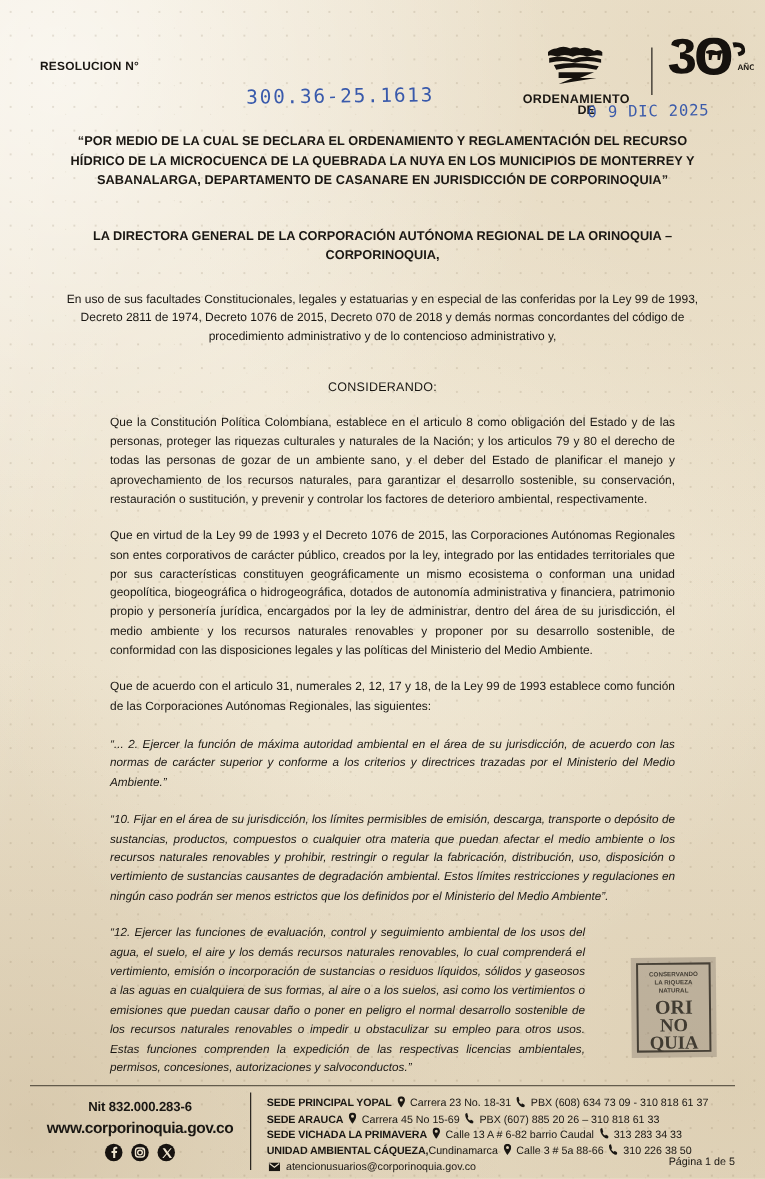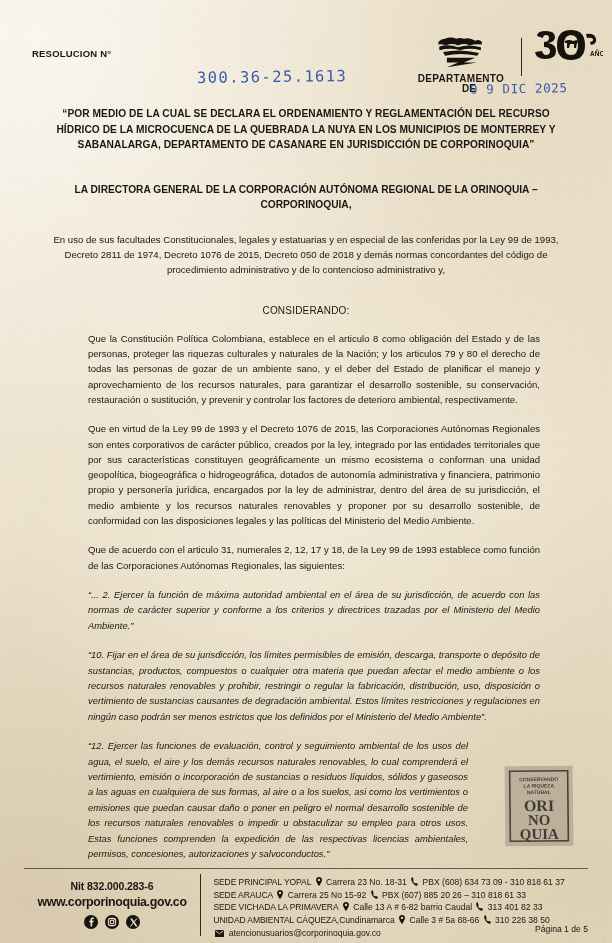--- a/index.html
+++ b/index.html
@@ -244,21 +244,21 @@
   }
   .footer-right {
     flex: 1;
     padding-left: 12px;
     padding-top: 5px;
     font-size: 8.55px;
     line-height: 11.6px;
     position: relative;
   }
   .fline { white-space: nowrap; }
-  .fline b { font-weight: normal; letter-spacing: -.1px; }
+  .fline b { font-weight: bold; letter-spacing: -.1px; }
   .pin, .phone, .mail-ic {
     display: inline-block;
     vertical-align: -1px;
     margin: 0 2px;
   }
   .page-num {
     position: absolute;
     right: 24px;
     top: 52px;
     font-size: 8.6px;
@@ -282,21 +282,21 @@
 
     <div class="logo-block">
       <svg class="logo-mark" viewBox="0 0 70 36">
         <g fill="#16120e">
           <path d="M18 3 Q24 0 30 3 Q34 1 38 3 Q44 1 50 5 Q54 3 57 6 L57 9 Q50 8 44 10 Q38 7 32 10 Q25 7 19 10 Q14 8 11 9 L11 6 Q14 3 18 3 Z"></path>
           <path d="M12 11 Q22 8 32 12 Q42 8 56 12 L56 15 Q44 12 34 15 Q24 12 12 15 Z"></path>
           <path d="M16 17 Q34 13 54 18 L52 21 Q34 17 18 21 Z"></path>
           <path d="M20 23 L50 23 L38 28 L52 28 L20 33 L32 28 L20 28 Z"></path>
         </g>
       </svg>
-      <div class="logo-word">DEPARTAMENTO</div>
+      <div class="logo-word">ORDENAMIENTO</div>
     </div>
 
     <div class="de-label">DE</div>
     <div class="date-stamp">0 9 DIC 2025</div>
 
     <div class="divider-vert"></div>
 
     <svg class="anniversary" viewBox="0 0 70 50">
       <g fill="#16120e">
         <path d="M4 6 Q4 1 13 1 Q22 1 22 7 Q22 12 15 13 Q23 14 23 21 Q23 29 12 29 Q3 29 2 22 L9 21 Q10 25 13 25 Q17 25 17 21 Q17 17 11 17 L11 12 Q16 12 16 8 Q16 5 13 5 Q10 5 10 8 Z"></path>
@@ -306,21 +306,21 @@
         <ellipse cx="42" cy="3" rx="2" ry="1.4"></ellipse>
       </g>
       <text x="57" y="26" font-family="Liberation Sans, sans-serif" font-size="6.5" font-weight="bold" fill="#16120e">AÑOS</text>
     </svg>
   </div>
 
   <div class="doc-title">“POR MEDIO DE LA CUAL SE DECLARA EL ORDENAMIENTO Y REGLAMENTACIÓN DEL RECURSO HÍDRICO DE LA MICROCUENCA DE LA QUEBRADA LA NUYA EN LOS MUNICIPIOS DE MONTERREY Y SABANALARGA, DEPARTAMENTO DE CASANARE EN JURISDICCIÓN DE CORPORINOQUIA”</div>
 
   <div class="authority">LA DIRECTORA GENERAL DE LA CORPORACIÓN AUTÓNOMA REGIONAL DE LA ORINOQUIA – CORPORINOQUIA,</div>
 
-  <div class="facultades">En uso de sus facultades Constitucionales, legales y estatuarias y en especial de las conferidas por la Ley 99 de 1993, Decreto 2811 de 1974, Decreto 1076 de 2015, Decreto 050 de 2018 y demás normas concordantes del código de procedimiento administrativo y de lo contencioso administrativo y,</div>
+  <div class="facultades">En uso de sus facultades Constitucionales, legales y estatuarias y en especial de las conferidas por la Ley 99 de 1993, Decreto 2811 de 1974, Decreto 1076 de 2015, Decreto 070 de 2018 y demás normas concordantes del código de procedimiento administrativo y de lo contencioso administrativo y,</div>
 
   <div class="considerando">CONSIDERANDO:</div>
 
   <div class="body-wrap">
     <p class="para first">Que la Constitución Política Colombiana, establece en el articulo 8 como obligación del Estado y de las personas, proteger las riquezas culturales y naturales de la Nación; y los articulos 79 y 80 el derecho de todas las personas de gozar de un ambiente sano, y el deber del Estado de planificar el manejo y aprovechamiento de los recursos naturales, para garantizar el desarrollo sostenible, su conservación, restauración o sustitución, y prevenir y controlar los factores de deterioro ambiental, respectivamente.</p>
     <p class="para">Que en virtud de la Ley 99 de 1993 y el Decreto 1076 de 2015, las Corporaciones Autónomas Regionales son entes corporativos de carácter público, creados por la ley, integrado por las entidades territoriales que por sus características constituyen geográficamente un mismo ecosistema o conforman una unidad geopolítica, biogeográfica o hidrogeográfica, dotados de autonomía administrativa y financiera, patrimonio propio y personería jurídica, encargados por la ley de administrar, dentro del área de su jurisdicción, el medio ambiente y los recursos naturales renovables y proponer por su desarrollo sostenible, de conformidad con las disposiciones legales y las políticas del Ministerio del Medio Ambiente.</p>
     <p class="para">Que de acuerdo con el articulo 31, numerales 2, 12, 17 y 18, de la Ley 99 de 1993 establece como función de las Corporaciones Autónomas Regionales, las siguientes:</p>
     <p class="quote">“... 2. Ejercer la función de máxima autoridad ambiental en el área de su jurisdicción, de acuerdo con las normas de carácter superior y conforme a los criterios y directrices trazadas por el Ministerio del Medio Ambiente.”</p>
     <p class="quote">“10. Fijar en el área de su jurisdicción, los límites permisibles de emisión, descarga, transporte o depósito de sustancias, productos, compuestos o cualquier otra materia que puedan afectar el medio ambiente o los recursos naturales renovables y prohibir, restringir o regular la fabricación, distribución, uso, disposición o vertimiento de sustancias causantes de degradación ambiental. Estos límites restricciones y regulaciones en ningún caso podrán ser menos estrictos que los definidos por el Ministerio del Medio Ambiente”.</p>
     <p class="quote narrow">“12. Ejercer las funciones de evaluación, control y seguimiento ambiental de los usos del agua, el suelo, el aire y los demás recursos naturales renovables, lo cual comprenderá el vertimiento, emisión o incorporación de sustancias o residuos líquidos, sólidos y gaseosos a las aguas en cualquiera de sus formas, al aire o a los suelos, asi como los vertimientos o emisiones que puedan causar daño o poner en peligro el normal desarrollo sostenible de los recursos naturales renovables o impedir u obstaculizar su empleo para otros usos. Estas funciones comprenden la expedición de las respectivas licencias ambientales, permisos, concesiones, autorizaciones y salvoconductos.”</p>
@@ -385,21 +385,21 @@
         <span>PBX (608) 634 73 09 - 310 818 61 37</span>
       </div>
 
       <div class="fline">
         <b>SEDE ARAUCA</b>
         <span class="pin">
           <svg width="6" height="9" viewBox="0 0 6 9">
               <path d="M3 0C1.35 0 0 1.3 0 2.9 0 5 3 9 3 9s3-4 3-6.1C6 1.3 4.65 0 3 0zm0 4.1a1.2 1.2 0 110-2.4 1.2 1.2 0 010 2.4z" fill="#1a1713"></path>
             </svg>
         </span>
-        <span>Carrera 25 No 15-92</span>
+        <span>Carrera 45 No 15-69</span>
         <span class="phone">
           <svg width="7" height="9" viewBox="0 0 7 9">
               <path d="M1.6.3C.9.3.2.9.2 1.7c0 3.4 3 6.6 5.3 7 .7.1 1.3-.5 1.3-1.2 0-.4-.2-.7-.5-.9L5.2 6c-.3-.2-.7-.1-.9.2l-.2.3C3.2 6 2.4 5.2 2 4.2l.3-.2c.3-.2.4-.6.2-.9L1.9.8C1.85.5 1.75.3 1.6.3z" fill="#1a1713"></path>
             </svg>
         </span>
         <span>PBX (607) 885 20 26 – 310 818 61 33</span>
       </div>
 
       <div class="fline">
         <b>SEDE VICHADA LA PRIMAVERA</b>
@@ -407,21 +407,21 @@
           <svg width="6" height="9" viewBox="0 0 6 9">
               <path d="M3 0C1.35 0 0 1.3 0 2.9 0 5 3 9 3 9s3-4 3-6.1C6 1.3 4.65 0 3 0zm0 4.1a1.2 1.2 0 110-2.4 1.2 1.2 0 010 2.4z" fill="#1a1713"></path>
             </svg>
         </span>
         <span>Calle 13 A # 6-82 barrio Caudal</span>
         <span class="phone">
           <svg width="7" height="9" viewBox="0 0 7 9">
               <path d="M1.6.3C.9.3.2.9.2 1.7c0 3.4 3 6.6 5.3 7 .7.1 1.3-.5 1.3-1.2 0-.4-.2-.7-.5-.9L5.2 6c-.3-.2-.7-.1-.9.2l-.2.3C3.2 6 2.4 5.2 2 4.2l.3-.2c.3-.2.4-.6.2-.9L1.9.8C1.85.5 1.75.3 1.6.3z" fill="#1a1713"></path>
             </svg>
         </span>
-        <span>313 401 82 33</span>
+        <span>313 283 34 33</span>
       </div>
 
       <div class="fline">
         <b>UNIDAD AMBIENTAL CÁQUEZA,</b><span>Cundinamarca</span>
         <span class="pin">
           <svg width="6" height="9" viewBox="0 0 6 9">
               <path d="M3 0C1.35 0 0 1.3 0 2.9 0 5 3 9 3 9s3-4 3-6.1C6 1.3 4.65 0 3 0zm0 4.1a1.2 1.2 0 110-2.4 1.2 1.2 0 010 2.4z" fill="#1a1713"></path>
             </svg>
         </span>
         <span>Calle 3 # 5a 88-66</span>

